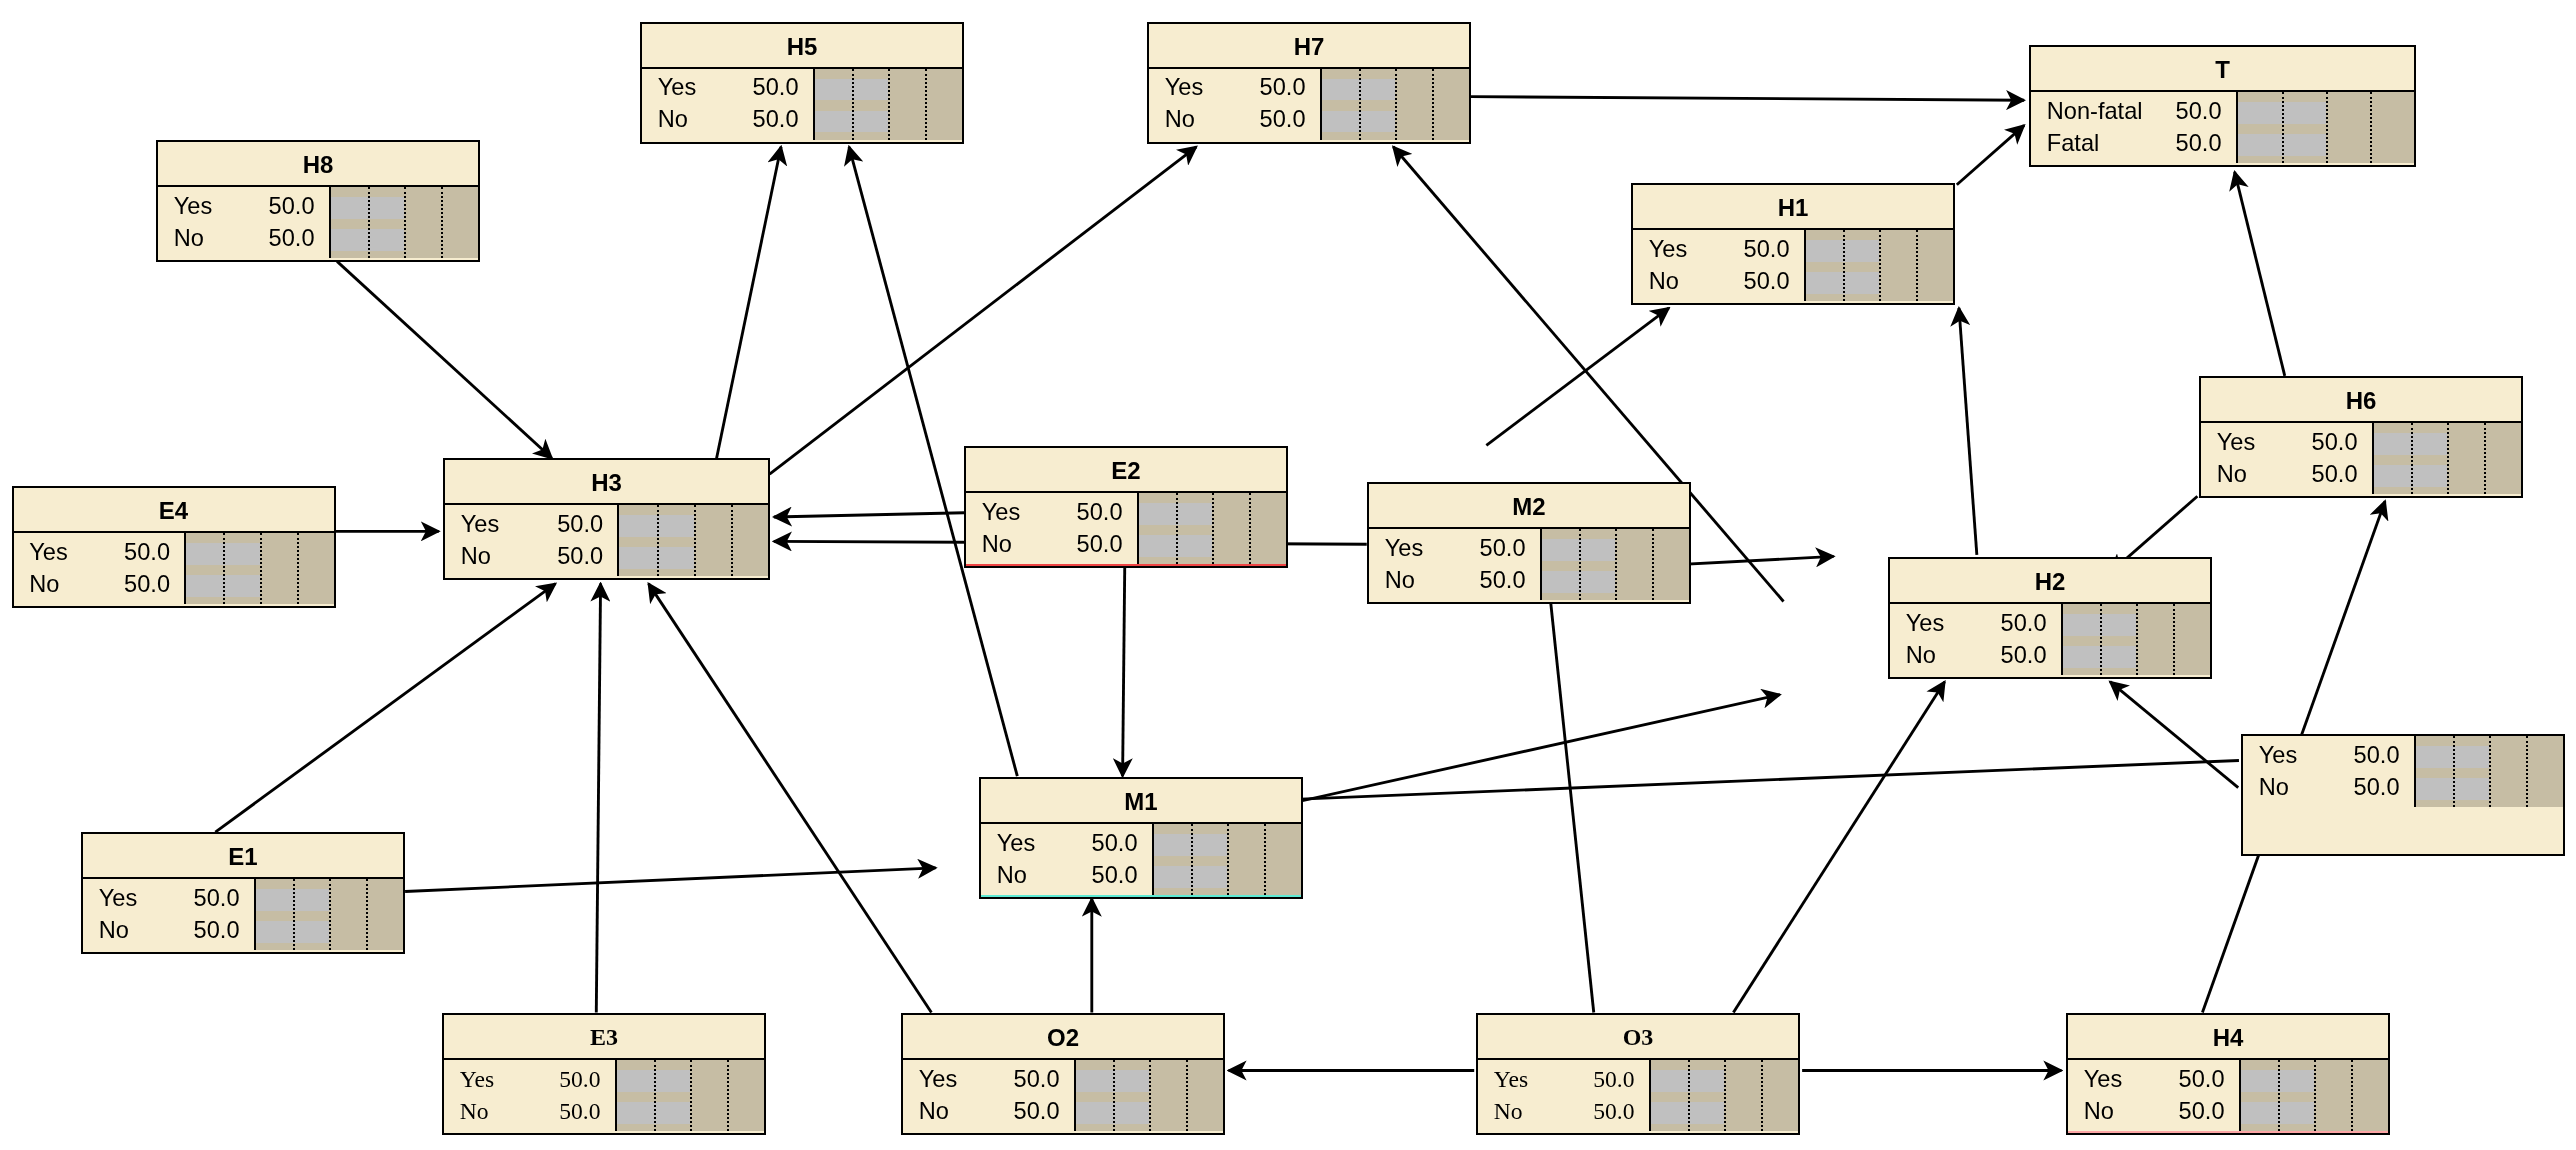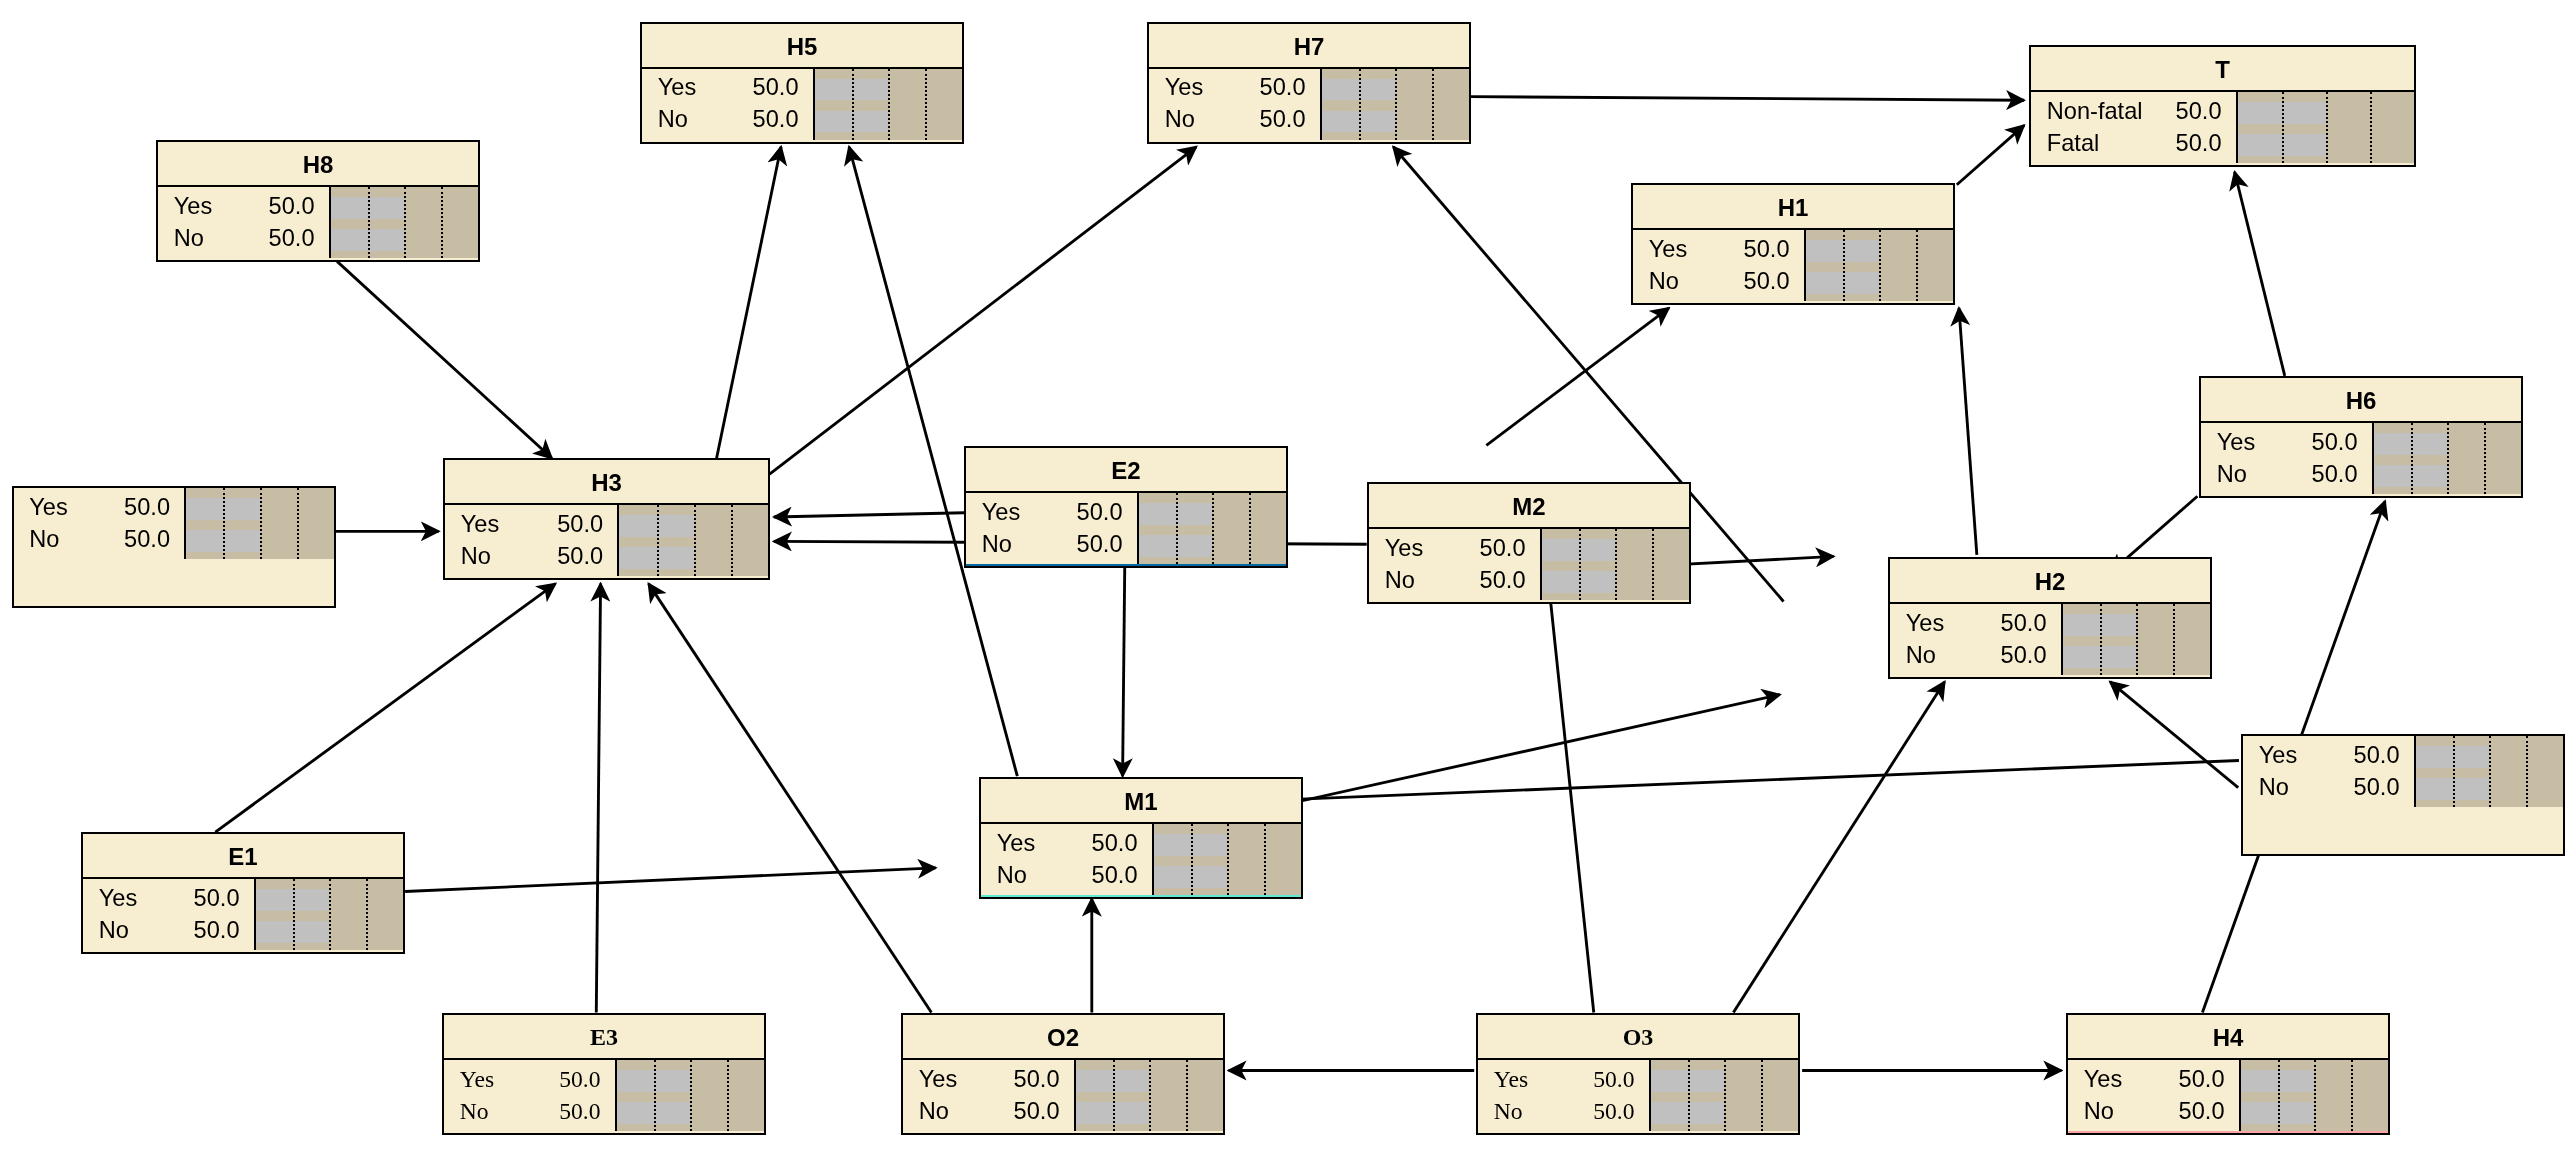--- a/index.html
+++ b/index.html
@@ -188,21 +188,21 @@
           </div>
           <div class="bars" style="background: rgb(198, 189, 164);">
             <div class="bar" style="width: 50%; background: rgb(192, 192, 192); top: 10px;"></div>
             <div class="bar" style="width: 50%; background: rgb(192, 192, 192); top: 42px;"></div>
             <div class="grid-v" style="left: 25%;"></div>
             <div class="grid-v" style="left: 50%;"></div>
             <div class="grid-v" style="left: 75%;"></div>
           </div>
         </div>
       </div>
-      <div class="node" style="left: 964px; top: 446px; width: 324px; height: 122px; background: #0369a1; border-color: rgb(0, 0, 0);">
+      <div class="node" style="left: 964px; top: 446px; width: 324px; height: 122px; background: #ef4444; border-color: rgb(0, 0, 0);">
         <div class="node-title">E2</div>
         <div class="node-body">
           <div class="states">
             <div class="state-row">
               <span class="state-label">Yes</span>
               <span class="state-val">50.0</span>
             </div>
             <div class="state-row">
               <span class="state-label">No</span>
               <span class="state-val">50.0</span>
@@ -255,20 +255,21 @@
           <div class="bars" style="background: rgb(198, 189, 164);">
             <div class="bar" style="width: 50%; background: rgb(192, 192, 192); top: 10px;"></div>
             <div class="bar" style="width: 50%; background: rgb(192, 192, 192); top: 42px;"></div>
             <div class="grid-v" style="left: 25%;"></div>
             <div class="grid-v" style="left: 50%;"></div>
             <div class="grid-v" style="left: 75%;"></div>
           </div>
         </div>
       </div>
       <div class="node" style="left: 11.5px; top: 486px; width: 324px; height: 122px; background: rgb(247, 237, 208); border-color: rgb(0, 0, 0);">
+        <div class="node-title">E4</div>
         <div class="node-body">
           <div class="states">
             <div class="state-row">
               <span class="state-label">Yes</span>
               <span class="state-val">50.0</span>
             </div>
             <div class="state-row">
               <span class="state-label">No</span>
               <span class="state-val">50.0</span>
             </div>

